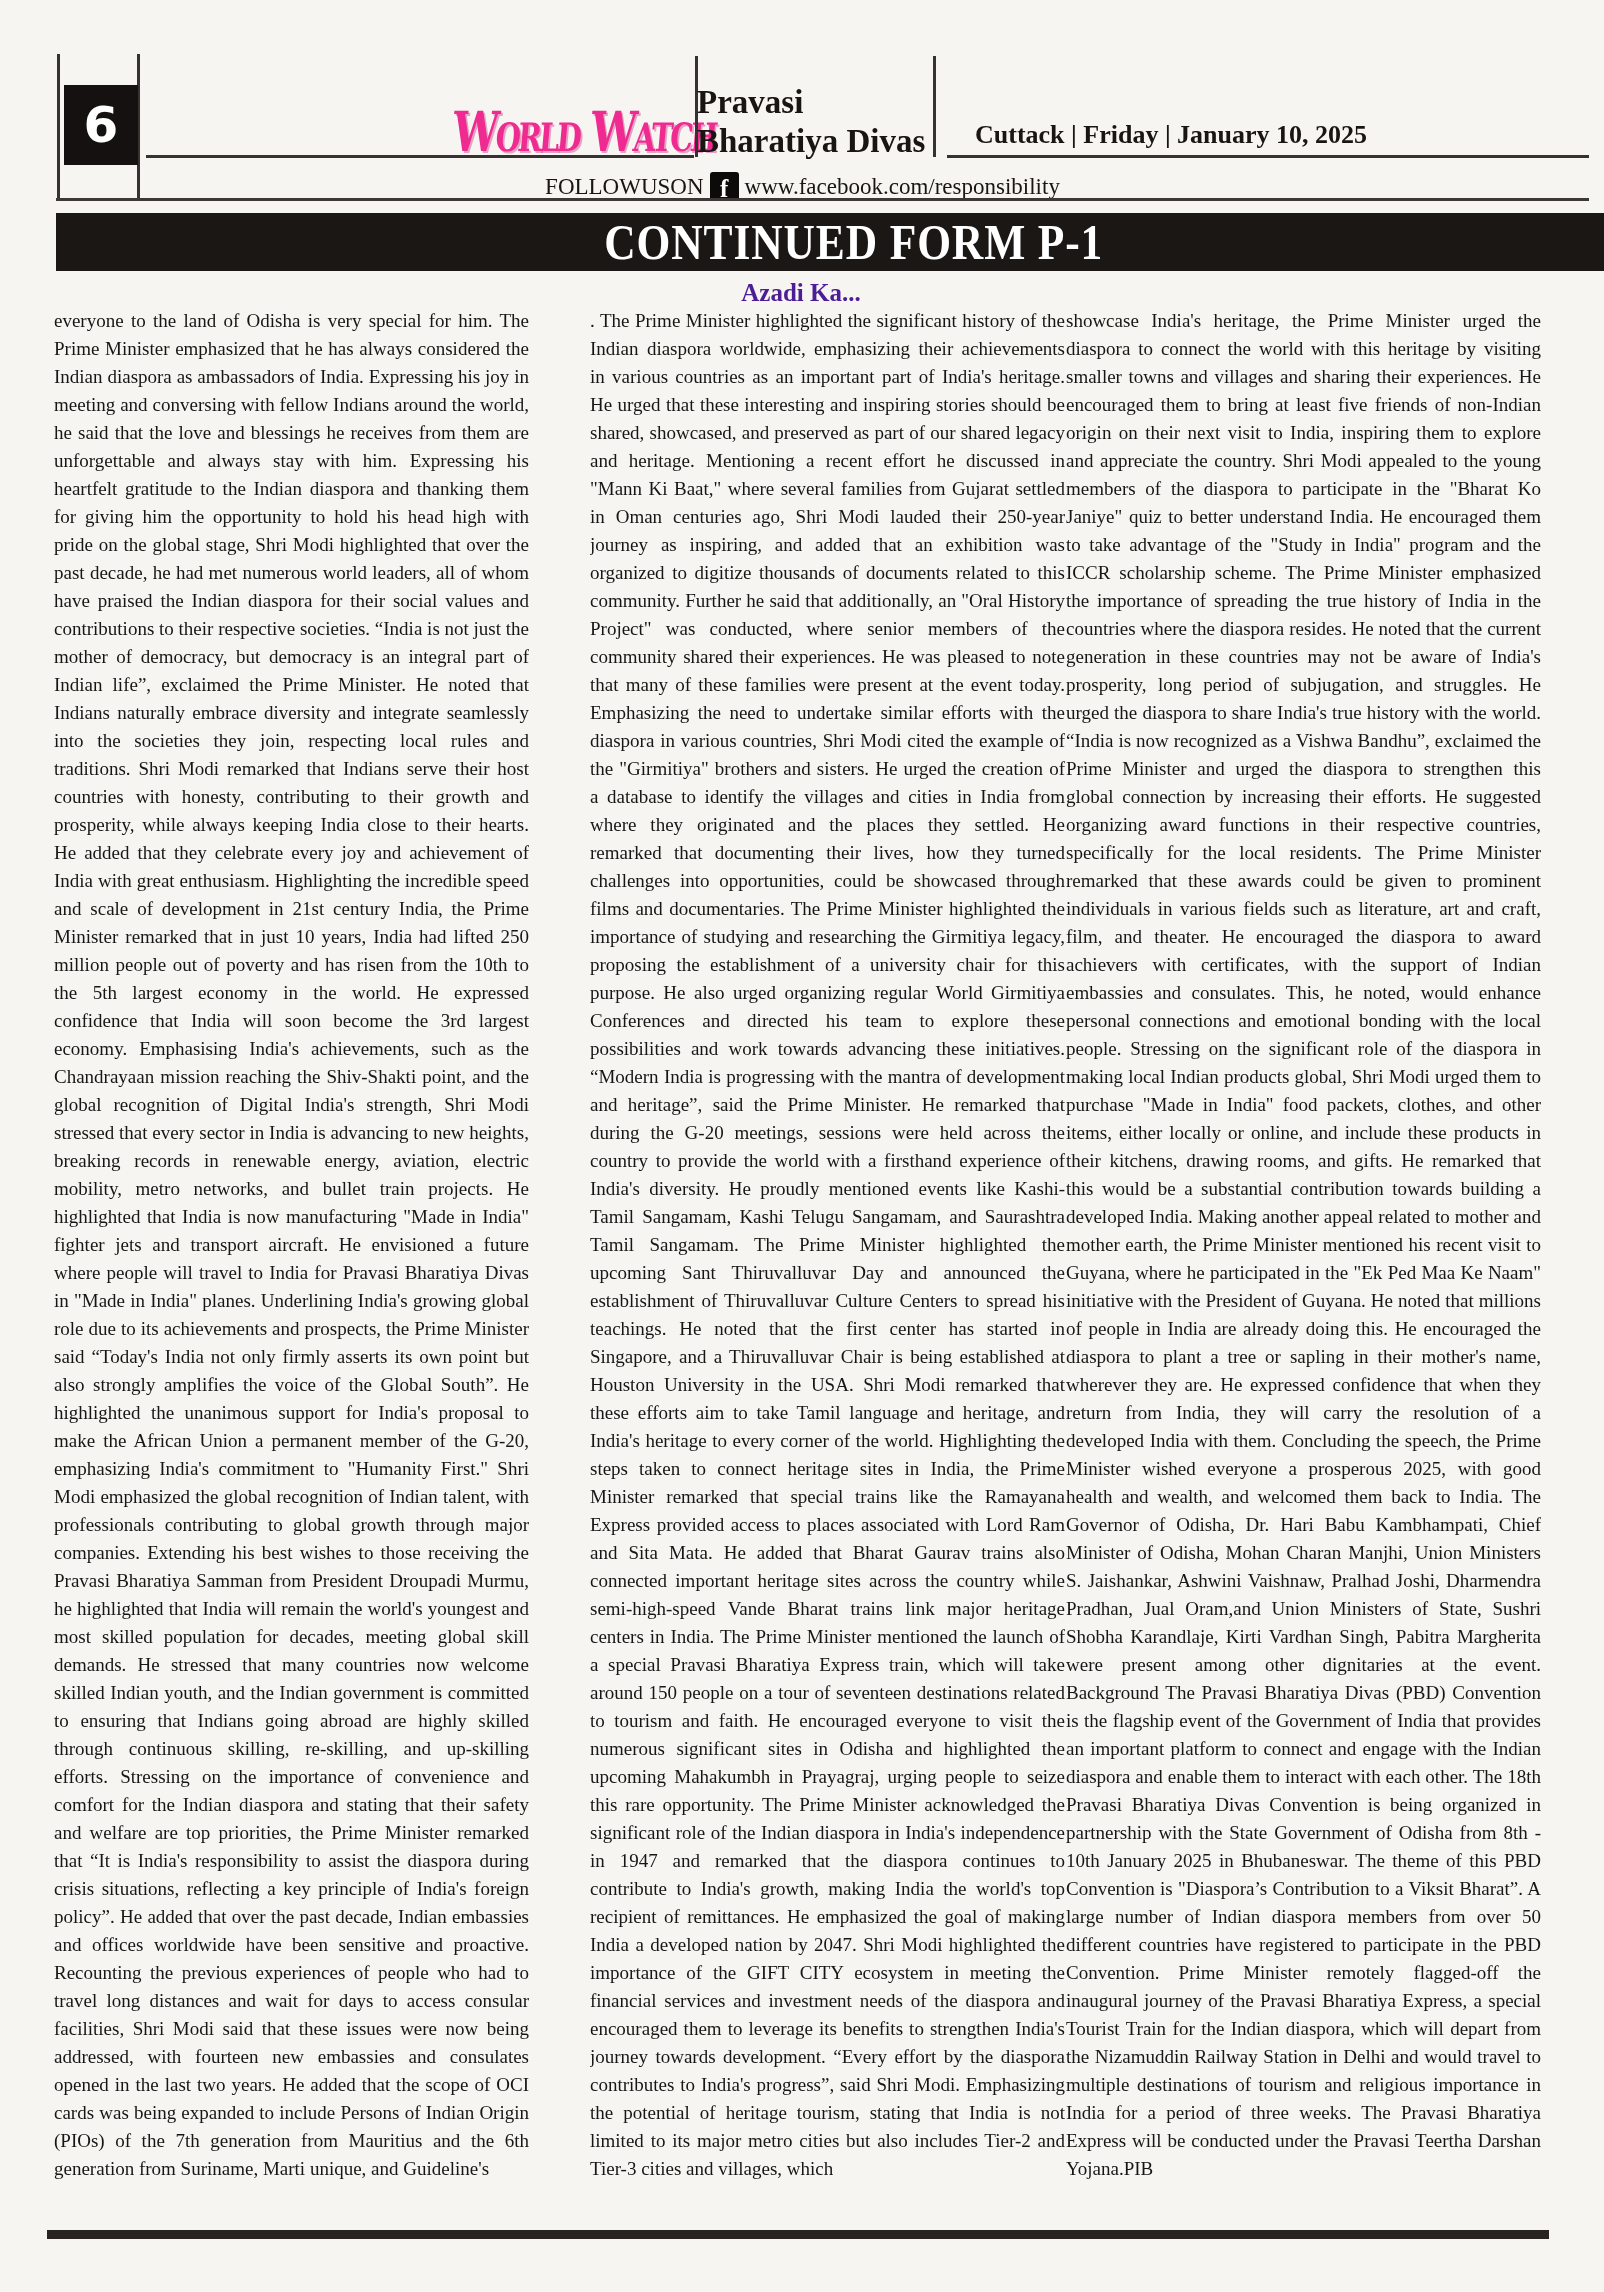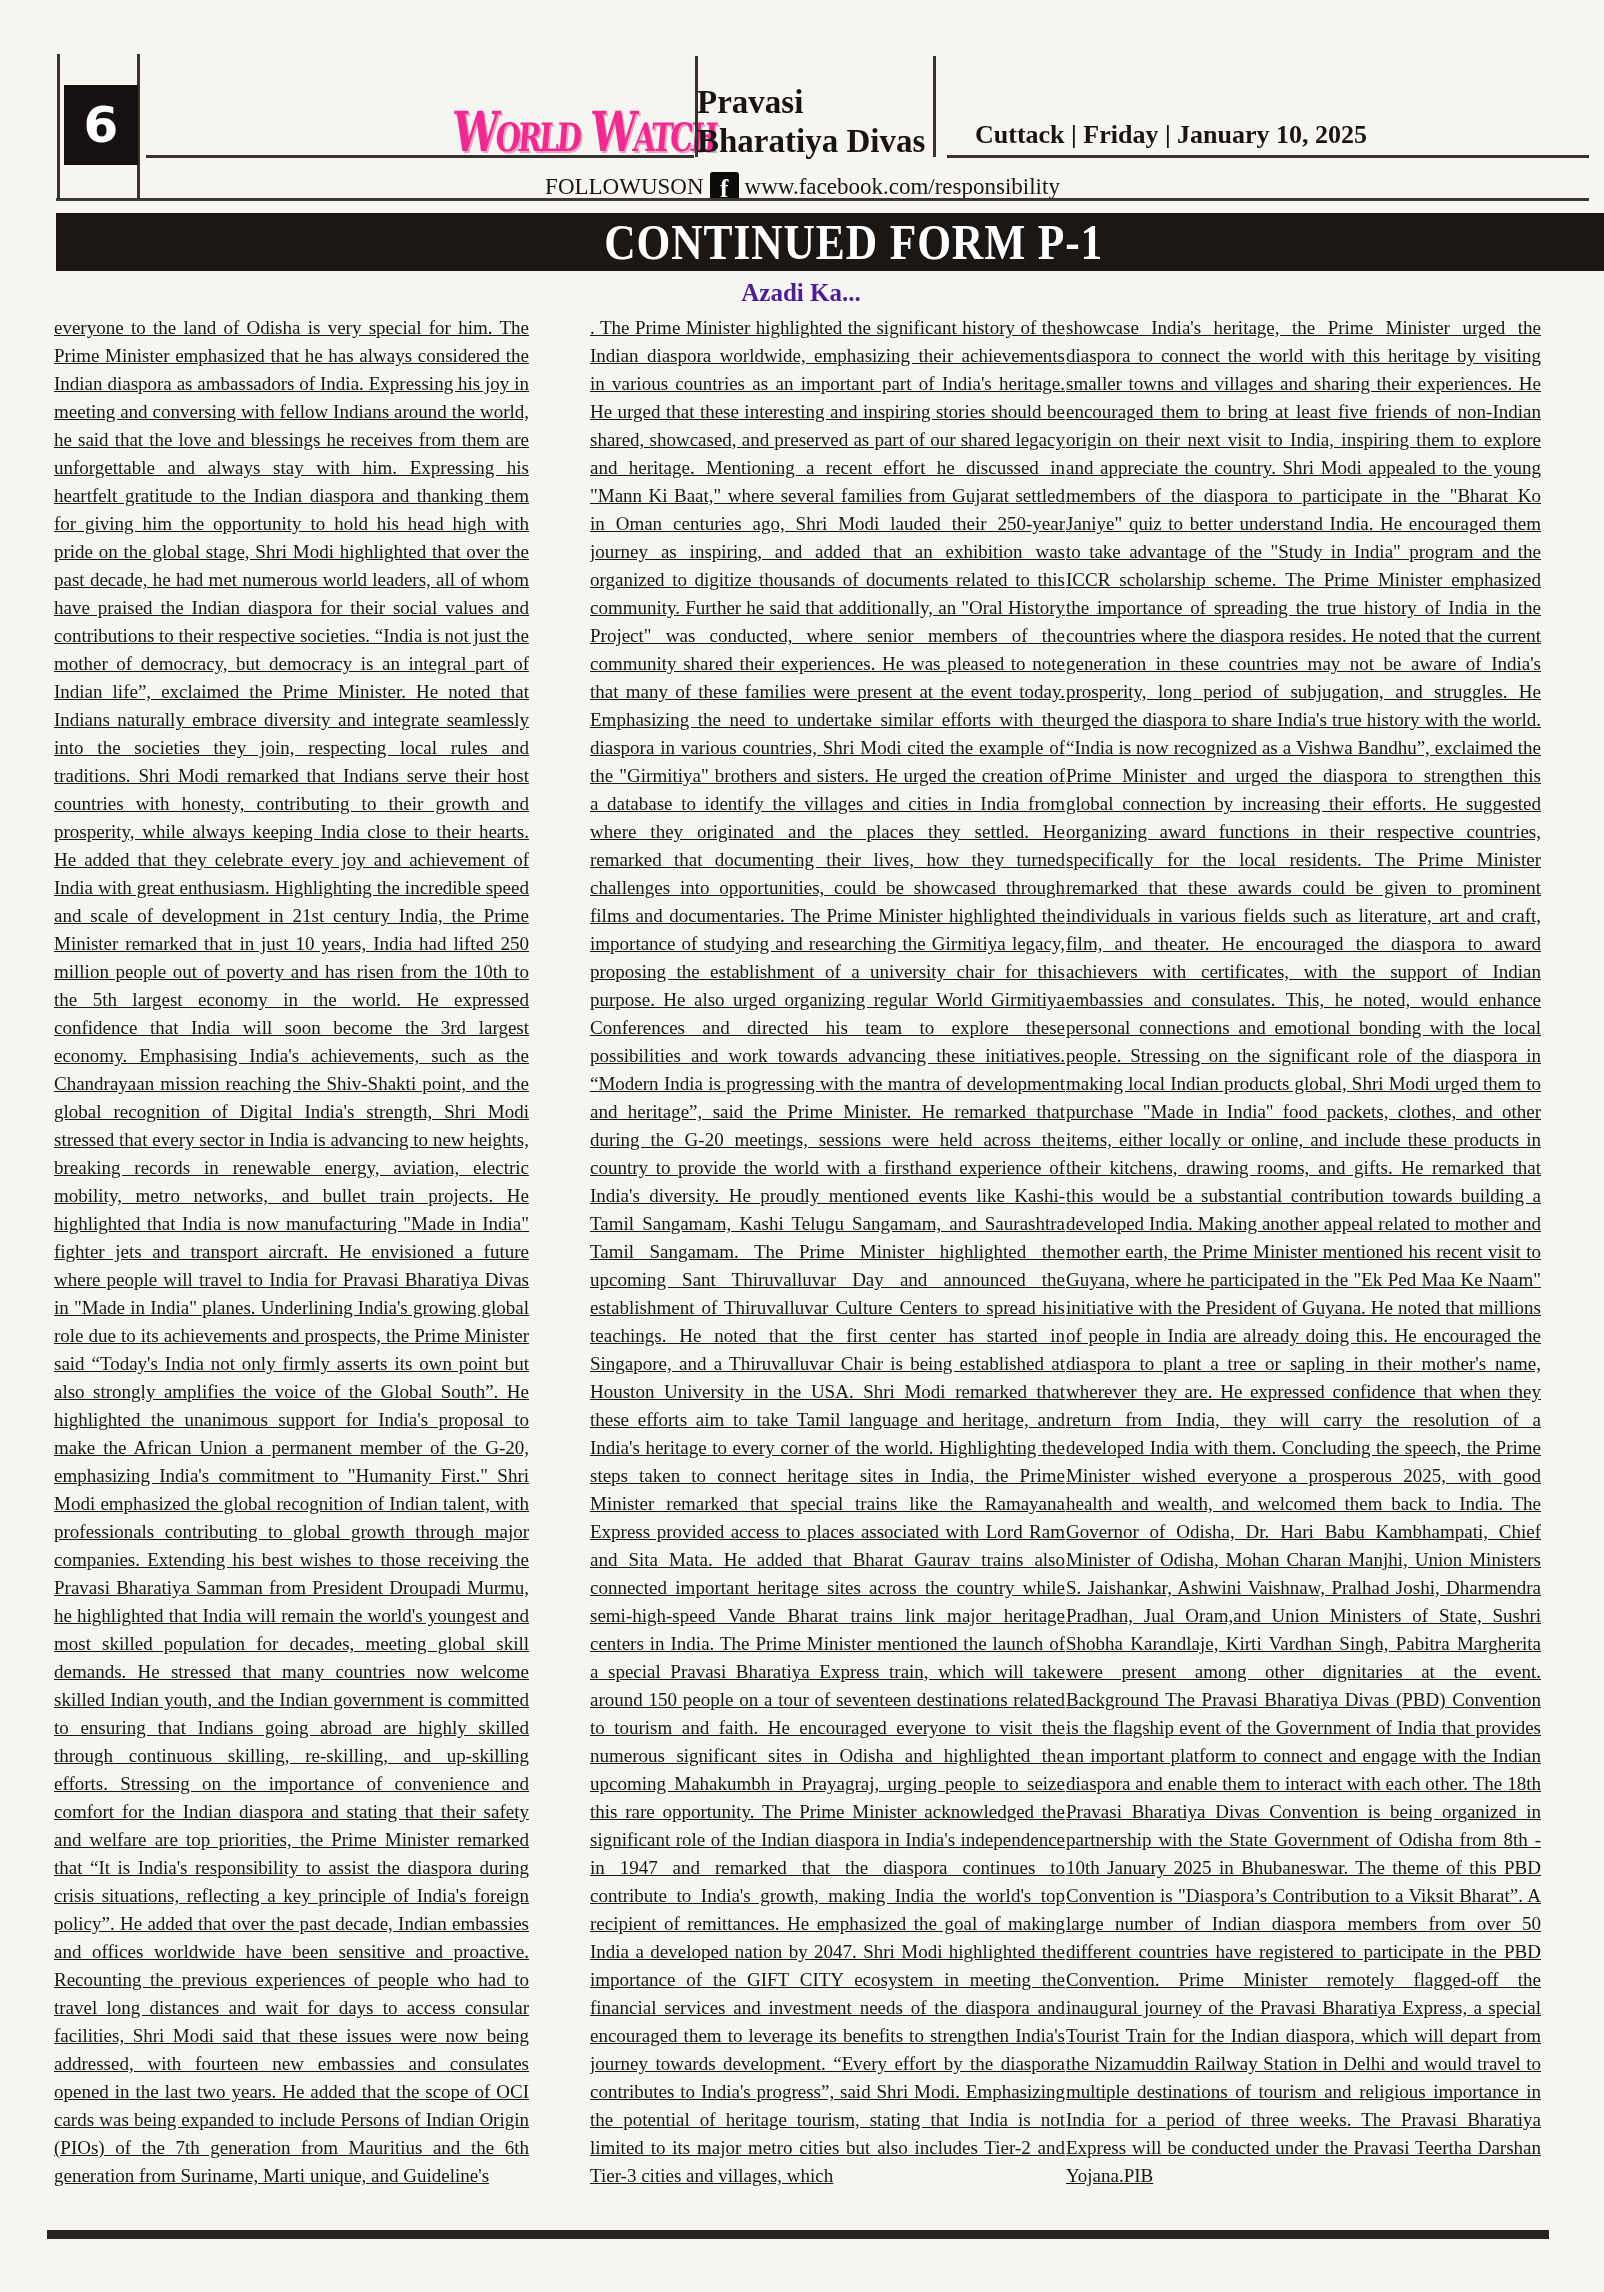--- a/index.html
+++ b/index.html
@@ -61,22 +61,22 @@
   #headline-band .headline-text{
     color:#ffffff;font-weight:bold;font-size:50px;letter-spacing:1px;white-space:nowrap;
     transform:scaleX(0.87);
   }
   #kicker{
     position:absolute;left:54px;top:279px;width:1494px;text-align:center;
     font-weight:bold;font-size:25px;color:#4c1d95;
   }
   
   .col{
-    position:absolute;top:314px;width:475px;height:1916px;overflow:hidden;
-    font-size:19px;line-height:28px;text-align:justify;color:#181614;text-decoration:underline;
+    position:absolute;top:307px;width:475px;height:1916px;overflow:hidden;
+    font-size:19px;line-height:28px;text-align:justify;color:#181614;
   }
   #col-1{left:54px;}
   #col-2{left:560px;margin-left:30px;}
   #col-3{left:1066px;}
   #rule-bottom{position:absolute;left:47px;top:2230px;width:1502px;height:8.7px;background:#272422;}
 </style>
 </head>
 <body>
 
 <div class="vrule" id="vrule-left-a"></div>

